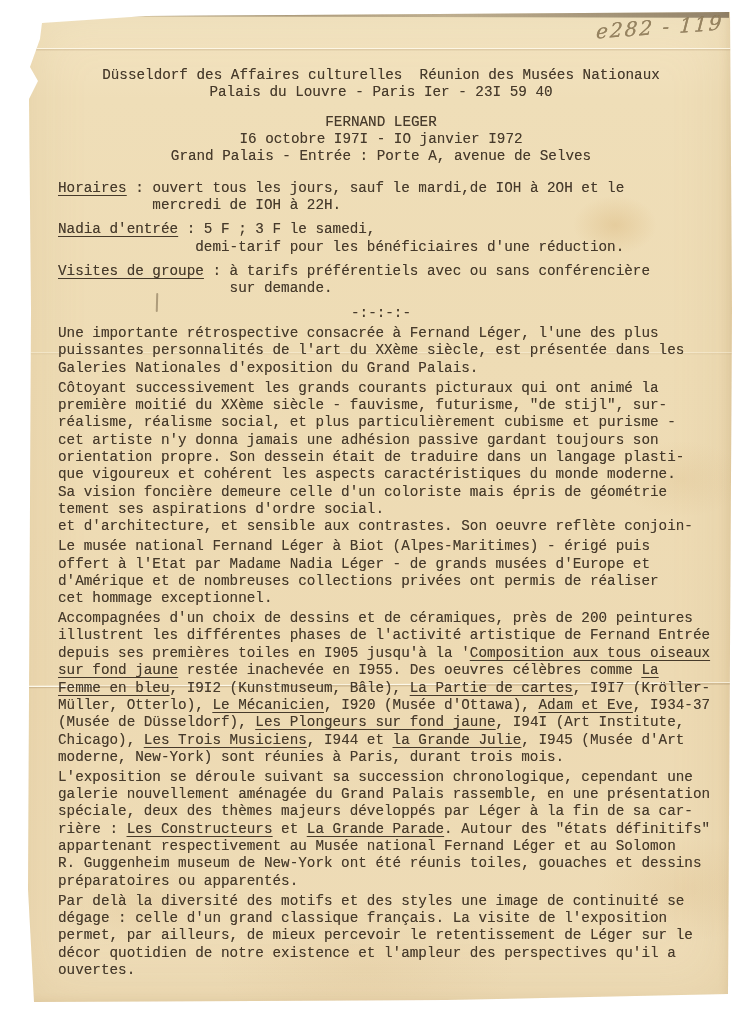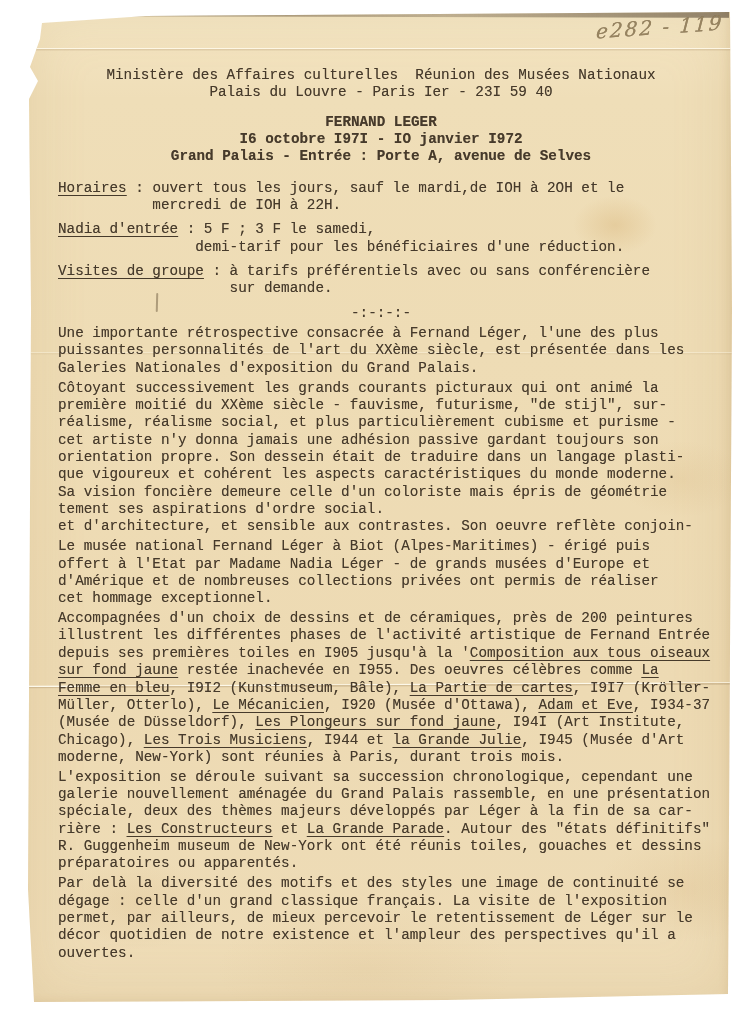--- a/index.html
+++ b/index.html
@@ -49,21 +49,21 @@
     position:absolute;left:570px;top:10px;
     font-family:"DejaVu Serif", serif;font-style:italic;
     font-size:20px;color:#97835f;letter-spacing:2px;
     transform:rotate(-4deg) skewX(-8deg);
     white-space:pre;
   }
   .content{position:relative;padding:58px 28px 0 32px;}
   .masthead{text-align:center;}
   .masthead div{white-space:pre;}
   .title-block{text-align:center;margin-top:12px;}
-  .title-block div{white-space:pre;font-weight:bold;}
+  .title-block div{white-space:pre;}
   .info-section{margin-top:14px;}
   .info-block{margin-bottom:7px;}
   .tline{white-space:pre;}
   .divider{text-align:center;margin:0 0 3px 0;}
   .body-section .paragraph{margin-bottom:2.5px;}
   .u{text-decoration:underline;text-decoration-thickness:1.3px;text-underline-offset:3px;}
   .content, .annotation{text-shadow:0 0 0.5px rgba(70,58,43,0.5);}
 </style>
 </head>
 <body>
@@ -71,21 +71,21 @@
 <div class="paper">
   <div class="top-edge"></div>
   <div class="crease crease-top"></div>
   <div class="crease crease-faint"></div>
   <div class="crease crease-mid"></div>
   <div class="pencil-tick"></div>
   <div class="annotation">e282 - 119</div>
 
   <div class="content">
     <div class="masthead">
-      <div>Ministère des Affaires culturelles  Réunion des Musées Nationaux</div>
+      <div>Düsseldorf des Affaires culturelles  Réunion des Musées Nationaux</div>
       <div>Palais du Louvre - Paris Ier - 23I 59 40</div>
     </div>
 
     <div class="title-block">
       <div>FERNAND LEGER</div>
       <div>I6 octobre I97I - IO janvier I972</div>
       <div>Grand Palais - Entrée : Porte A, avenue de Selves</div>
     </div>
 
     <div class="info-section">
@@ -137,20 +137,21 @@
           <div class="tline"><span>Müller, Otterlo), </span><span class="u">Le Mécanicien</span><span>, I920 (Musée d'Ottawa), </span><span class="u">Adam et Eve</span><span>, I934-37</span></div>
           <div class="tline"><span>(Musée de Düsseldorf), </span><span class="u">Les Plongeurs sur fond jaune</span><span>, I94I (Art Institute,</span></div>
           <div class="tline"><span>Chicago), </span><span class="u">Les Trois Musiciens</span><span>, I944 et </span><span class="u">la Grande Julie</span><span>, I945 (Musée d'Art</span></div>
           <div class="tline"><span>moderne, New-York) sont réunies à Paris, durant trois mois.</span></div>
         </div>
       <div class="paragraph">
           <div class="tline"><span>L'exposition se déroule suivant sa succession chronologique, cependant une</span></div>
           <div class="tline"><span>galerie nouvellement aménagée du Grand Palais rassemble, en une présentation</span></div>
           <div class="tline"><span>spéciale, deux des thèmes majeurs développés par Léger à la fin de sa car-</span></div>
           <div class="tline"><span>rière : </span><span class="u">Les Constructeurs</span><span> et </span><span class="u">La Grande Parade</span><span>. Autour des "états définitifs"</span></div>
+          <div class="tline"><span>appartenant respectivement au Musée national Fernand Léger et au Solomon</span></div>
           <div class="tline"><span>R. Guggenheim museum de New-York ont été réunis toiles, gouaches et dessins</span></div>
           <div class="tline"><span>préparatoires ou apparentés.</span></div>
         </div>
       <div class="paragraph">
           <div class="tline"><span>Par delà la diversité des motifs et des styles une image de continuité se</span></div>
           <div class="tline"><span>dégage : celle d'un grand classique français. La visite de l'exposition</span></div>
           <div class="tline"><span>permet, par ailleurs, de mieux percevoir le retentissement de Léger sur le</span></div>
           <div class="tline"><span>décor quotidien de notre existence et l'ampleur des perspectives qu'il a</span></div>
           <div class="tline"><span>ouvertes.</span></div>
         </div>

